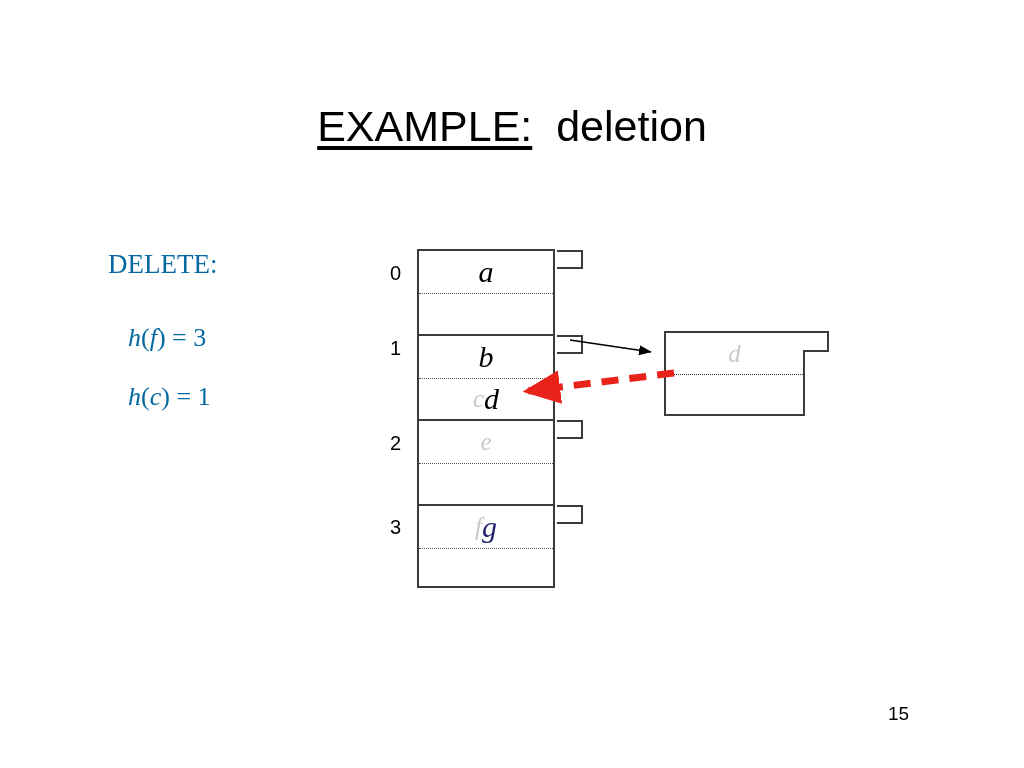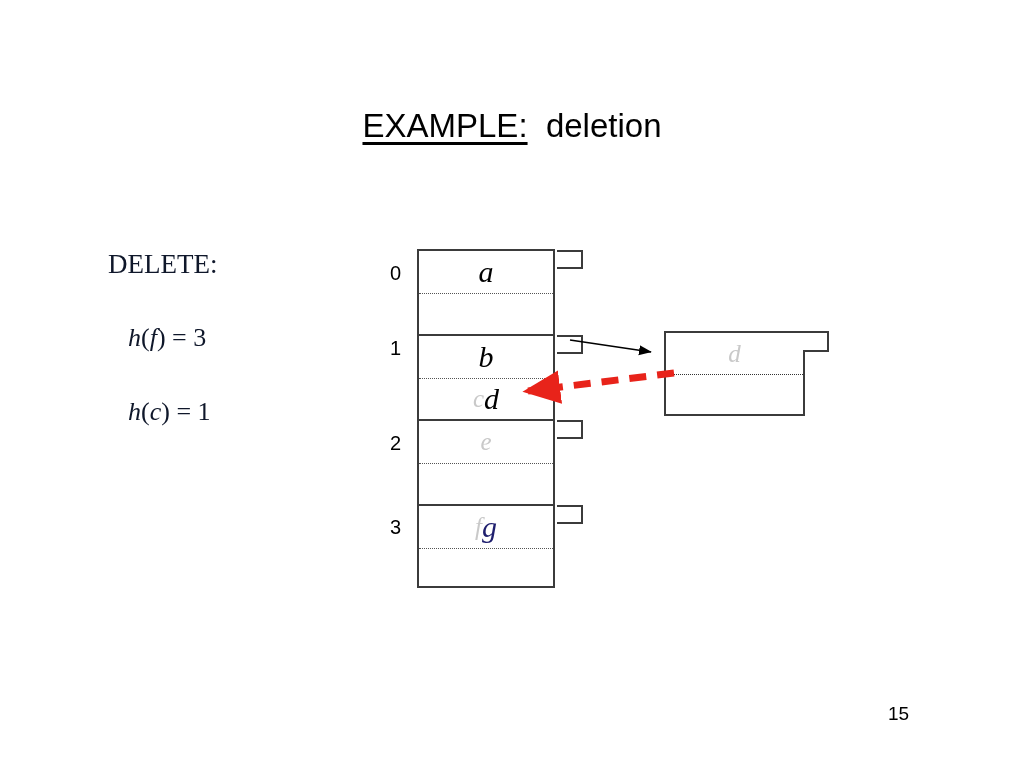--- a/index.html
+++ b/index.html
@@ -18,57 +18,57 @@
   }
 
   
   #slide-title {
     position: absolute;
     left: 0;
     top: 100px;
     width: 1024px;
     text-align: center;
     font-family: "Liberation Sans", sans-serif;
-    font-size: 33px;
+    font-size: 43px;
     line-height: 52px;
     color: #000000;
     white-space: pre;
   }
   #slide-title .underlined {
     text-decoration: underline;
     text-underline-offset: 5px;
   }
   #slide-title .plain {
     text-decoration: none;
   }
 
   
   #delete-panel {
     position: absolute;
     left: 100px;
     top: 248px;
     width: 230px;
     font-family: "Liberation Serif", serif;
-    color: #0f172a;
+    color: #0369a1;
   }
   #delete-panel .delete-heading {
     font-size: 27px;
     line-height: 32px;
     margin-left: 8px;
     white-space: pre;
   }
   #delete-panel .hash-line {
     font-size: 26px;
     line-height: 31px;
     margin-top: 13px;
     margin-left: 28px;
     white-space: pre;
   }
   #delete-panel .hash-line.second { margin-top: 42px; margin-left: 28px; }
-  #delete-panel .hash-line.third  { margin-top: 43px; margin-left: 28px; }
+  #delete-panel .hash-line.third  { margin-top: 28px; margin-left: 28px; }
   #delete-panel i { font-style: italic; }
 
   
   #hash-table {
     position: absolute;
     left: 417px;
     top: 249px;
     width: 138px;
     height: 339px;
   }

